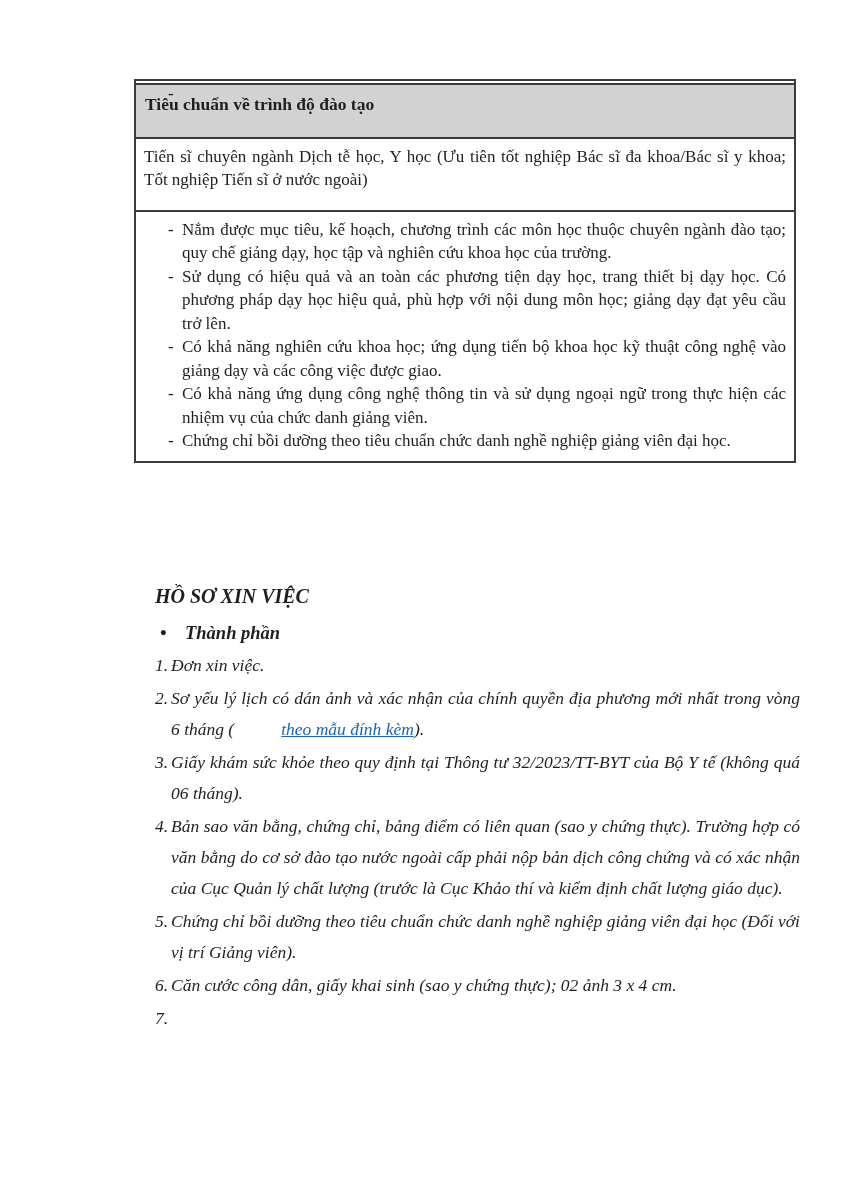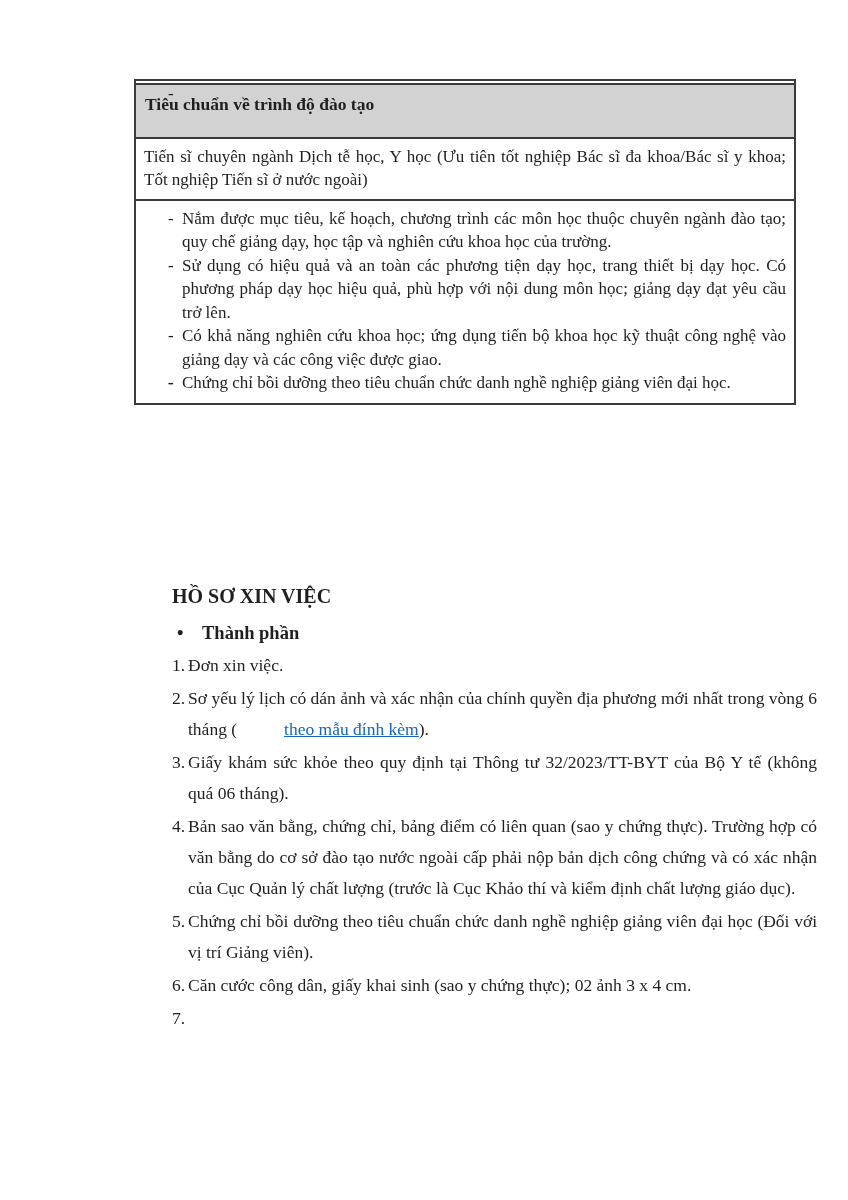--- a/index.html
+++ b/index.html
@@ -26,38 +26,39 @@
     line-height: 23.5px;
   }
   .t-row + .t-row { border-top: 2px solid var(--table_border, #3b3b3b); }
   .t-header {
     background: var(--header_bg, #d2d2d2);
     font-weight: bold;
     font-size: 17.5px;
     padding: 8px 8px 20px 9px;
   }
   .t-plain {
-    padding: 6px 8px 7px 8px;
+    padding: 6px 8px 18px 8px;
     text-align: justify;
   }
   .t-bullets-first { padding: 1px 8px 1px 0; }
   .t-bullets-last  { padding: 6px 8px 8px 0; }
   .t-bullet {
     position: relative;
     padding-left: 46px;
     text-align: justify;
   }
   .t-bullet .dash { position: absolute; left: 32px; }
 
   
   .section {
     position: absolute;
-    left: 172px; top: 584px;
+    left: 155px; top: 584px;
     width: 645px;
     font-size: 17.5px;
+    font-style: italic;
   }
   .sec-title {
     font-weight: bold;
     font-size: 20px;
     line-height: 24px;
   }
   .sec-sub {
     position: relative;
     margin-top: 13px;
     padding-left: 30px;
@@ -108,20 +109,21 @@
       <div class="t-bullet">
         <span class="dash">-</span>
         <span>Sử dụng có hiệu quả và an toàn các phương tiện dạy học, trang thiết bị dạy học. Có phương pháp dạy học hiệu quả, phù hợp với nội dung môn học; giảng dạy đạt yêu cầu trở lên.</span>
       </div>
       <div class="t-bullet">
         <span class="dash">-</span>
         <span>Có khả năng nghiên cứu khoa học; ứng dụng tiến bộ khoa học kỹ thuật công nghệ vào giảng dạy và các công việc được giao.</span>
       </div>
       <div class="t-bullet">
         <span class="dash">-</span>
+        <span>Có khả năng ứng dụng công nghệ thông tin và sử dụng ngoại ngữ trong thực hiện các nhiệm vụ của chức danh giảng viên.</span>
       </div>
       <div class="t-bullet">
         <span class="dash">-</span>
         <span>Chứng chỉ bồi dưỡng theo tiêu chuẩn chức danh nghề nghiệp giảng viên đại học.</span>
       </div>
     </div>
 
   </div>
 
   <div class="section">

